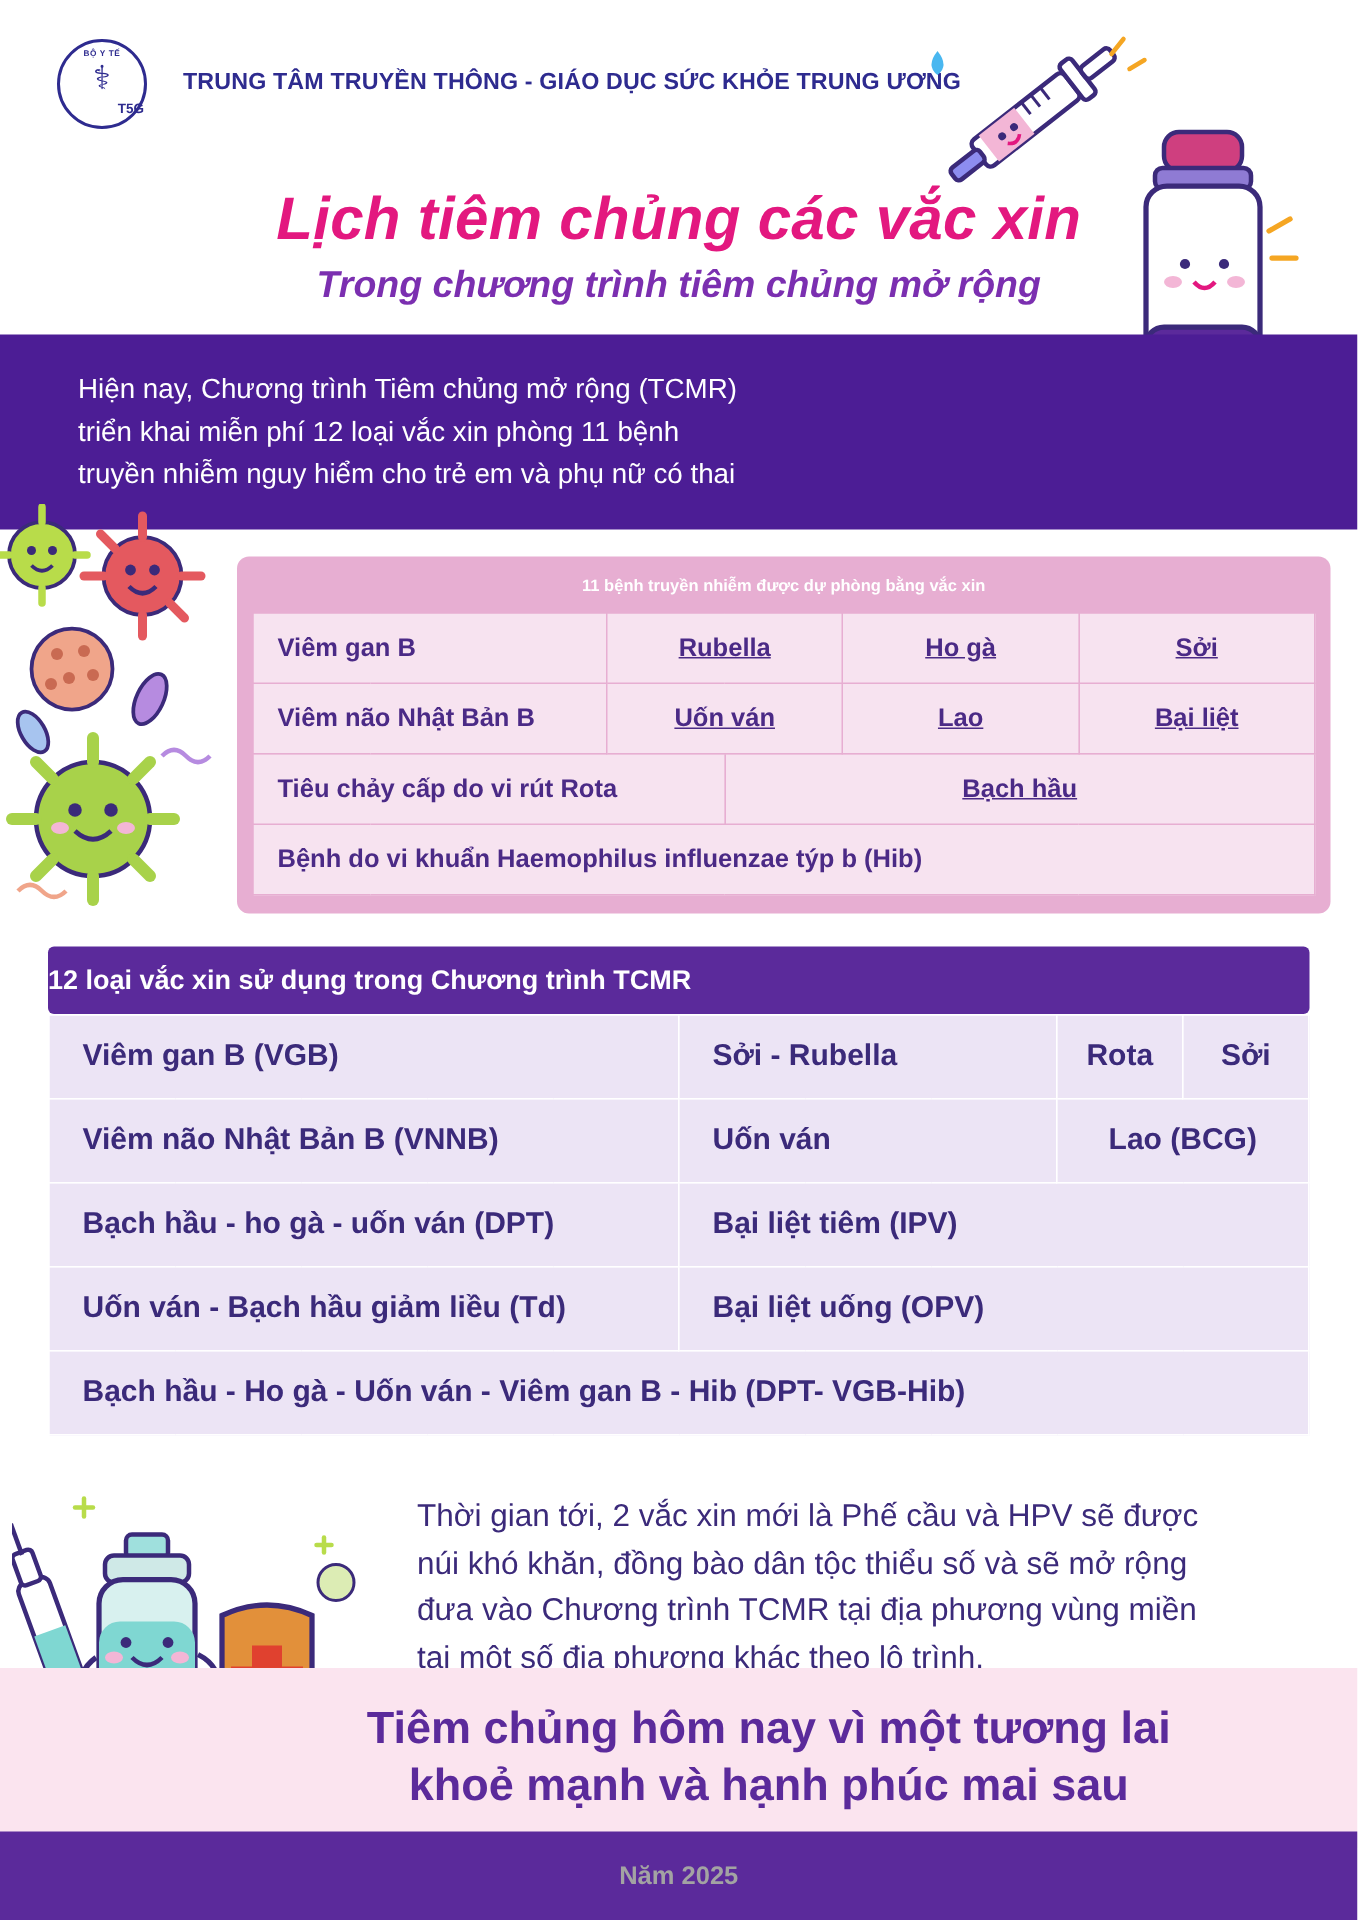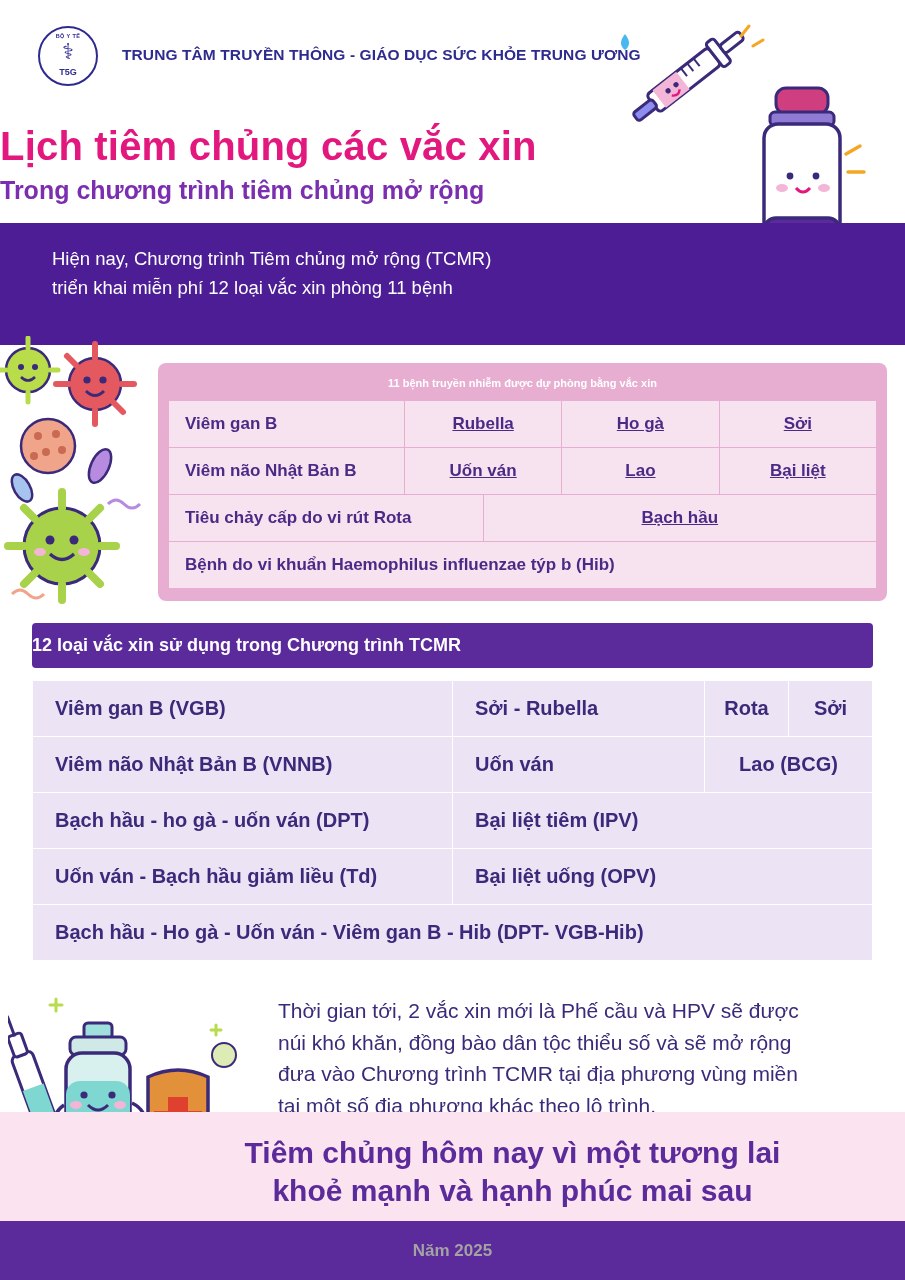--- a/index.html
+++ b/index.html
@@ -47,21 +47,21 @@
     font-size: 5.5px;
     letter-spacing: .4px;
     color: #2e2b8f;
     font-weight: bold;
   }
   .logo-bottom-text {
     position: absolute;
     bottom: 7px;
     left: 0;
     right: 0;
-    text-align: center;
+    text-align: right;
     font-size: 9px;
     color: #2e2b8f;
     font-weight: bold;
   }
   .logo-glyph {
     position: absolute;
     top: 13px;
     left: 0;
     right: 0;
     text-align: center;
@@ -74,21 +74,23 @@
     left: 122px;
     top: 46px;
     font-size: 15.5px;
     font-weight: bold;
     color: #2e2b8f;
     letter-spacing: .1px;
   }
 
   
   .title-block {
+    text-align: center;
     margin-top: 2px;
+    font-style: italic;
   }
   .title-main {
     font-size: 40px;
     font-weight: bold;
     color: #e3187f;
     letter-spacing: .2px;
     line-height: 1.1;
   }
   .title-sub {
     font-size: 25px;
@@ -146,21 +148,21 @@
     margin: 22px 32px 0 32px;
     background: #5b2a9b;
     color: #fff;
     font-size: 18px;
     font-weight: bold;
     padding: 12px 0;
     border-radius: 4px;
   }
   table.grid2 {
     width: 841px;
-    margin: 12px 32px;
+    margin: 0 32px;
     border-collapse: collapse;
     table-layout: fixed;
   }
   table.grid2 td {
     border: 1.5px solid #ffffff;
     padding: 16px 0 16px 22px;
     font-size: 20px;
     font-weight: bold;
     color: #3b2a7a;
     background: #ece4f5;
@@ -277,20 +279,21 @@
 </svg>
 
 <div class="title-block">
   <div class="title-main">Lịch tiêm chủng các vắc xin</div>
   <div class="title-sub">Trong chương trình tiêm chủng mở rộng</div>
 </div>
 
 <div class="intro-band">
   <div>Hiện nay, Chương trình Tiêm chủng mở rộng (TCMR)</div>
   <div>triển khai miễn phí 12 loại vắc xin phòng 11 bệnh</div>
+  <div>truyền nhiễm nguy hiểm cho trẻ em và phụ nữ có thai</div>
 </div>
 
 <svg class="art germs-left" width="150" height="300" viewBox="0 0 150 300">
 
   <g>
     <circle cx="28" cy="34" r="22" fill="#b8dc4a" stroke="#3b2a7a" stroke-width="2.5"></circle>
     <g stroke="#b8dc4a" stroke-width="5" stroke-linecap="round">
       <line x1="28" y1="12" x2="28" y2="2"></line>
         <line x1="6" y1="34" x2="-2" y2="34"></line>
       <line x1="28" y1="56" x2="28" y2="66"></line>

